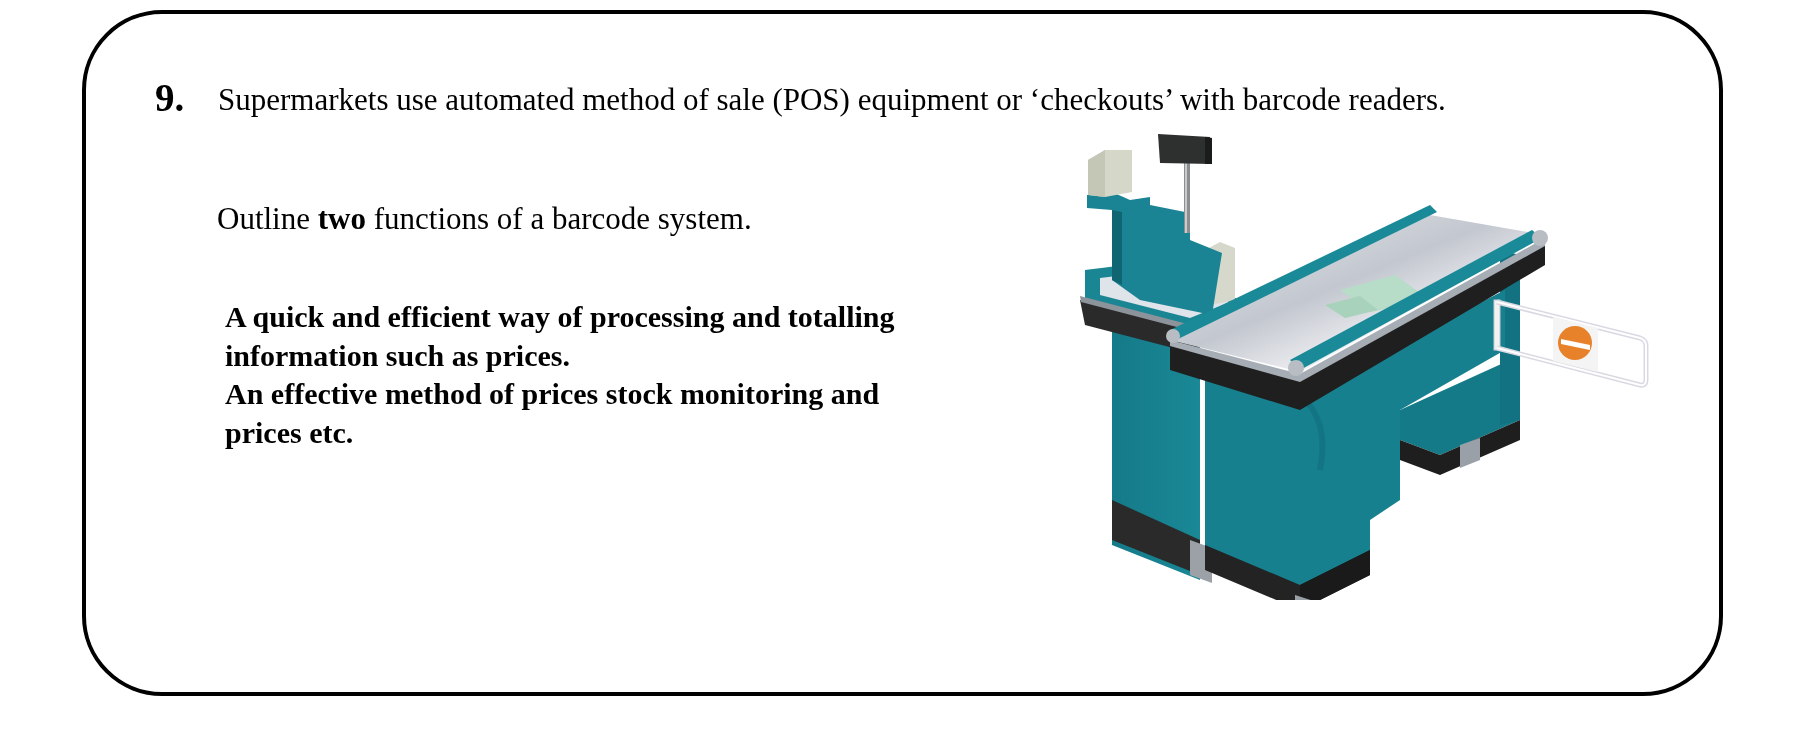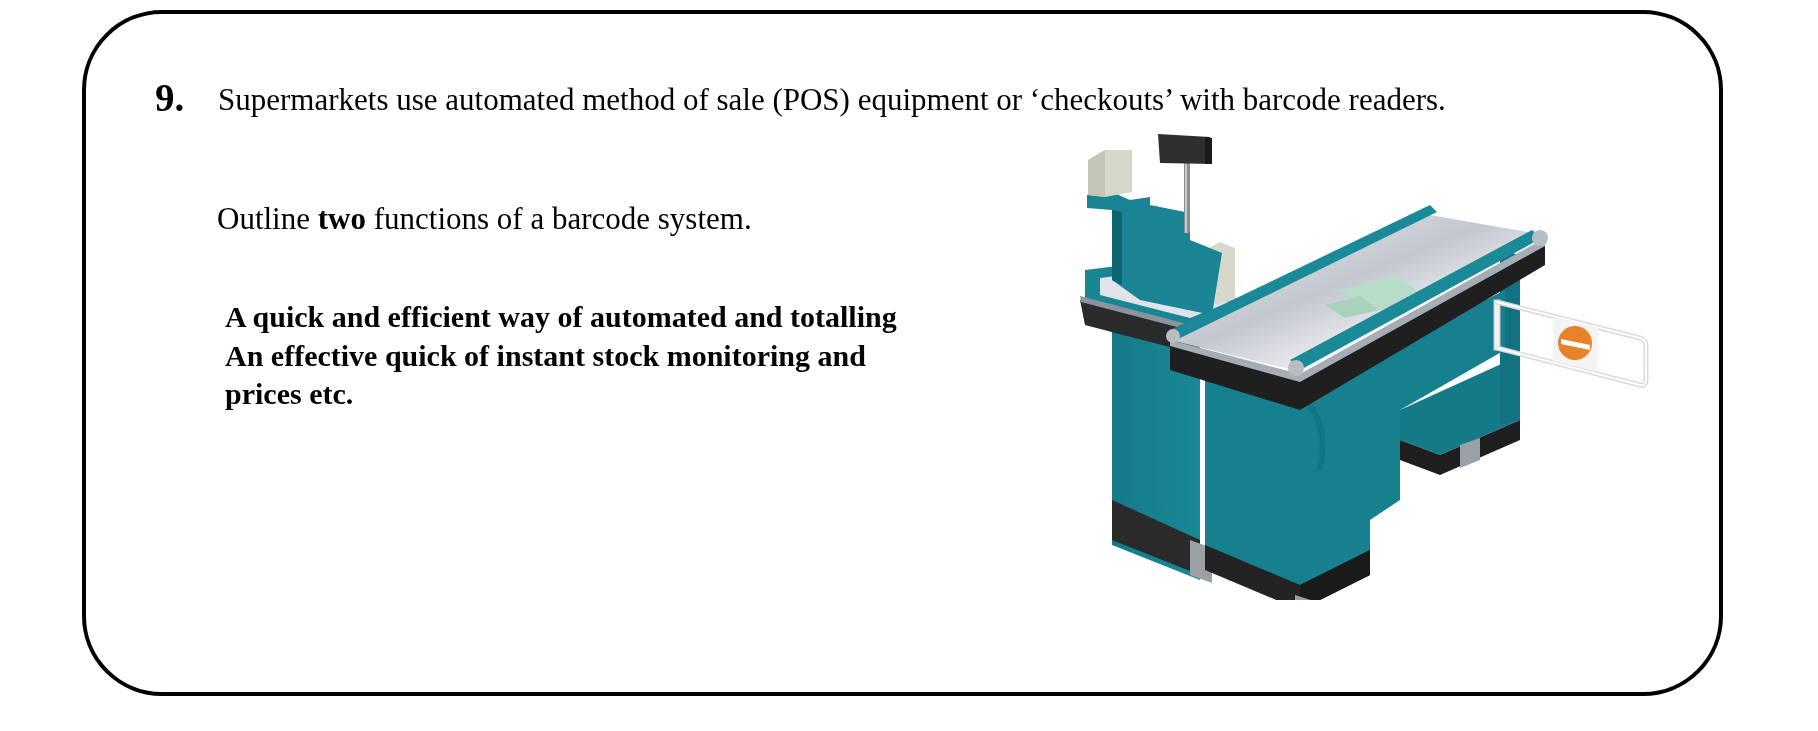--- a/index.html
+++ b/index.html
@@ -20,22 +20,23 @@
 <body>
 
 <div class="frame"></div>
 
 <div class="qnum">9.</div>
 <div class="qtext">Supermarkets use automated method of sale (POS) equipment or ‘checkouts’ with barcode readers.</div>
 
 <div class="prompt"><span>Outline </span><b>two</b><span> functions of a barcode system.</span></div>
 
 <div class="answer">
-  <div>A quick and efficient way of automated and totalling</div>
-  <div>An effective quick of instant stock monitoring and</div>
+  <div>A quick and efficient way of processing and totalling</div>
+  <div>information such as prices.</div>
+  <div>An effective method of prices stock monitoring and</div>
   <div>prices etc.</div>
 </div>
 
 <svg class="illustration" viewBox="1070 120 600 480" xmlns="http://www.w3.org/2000/svg">
   <defs>
     <linearGradient id="steel" x1="0" y1="0" x2="1" y2="1">
       <stop offset="0" stop-color="#e9ebef"></stop>
       <stop offset="0.45" stop-color="#c3c7cf"></stop>
       <stop offset="0.7" stop-color="#f2f3f5"></stop>
       <stop offset="1" stop-color="#a9aeb6"></stop>

